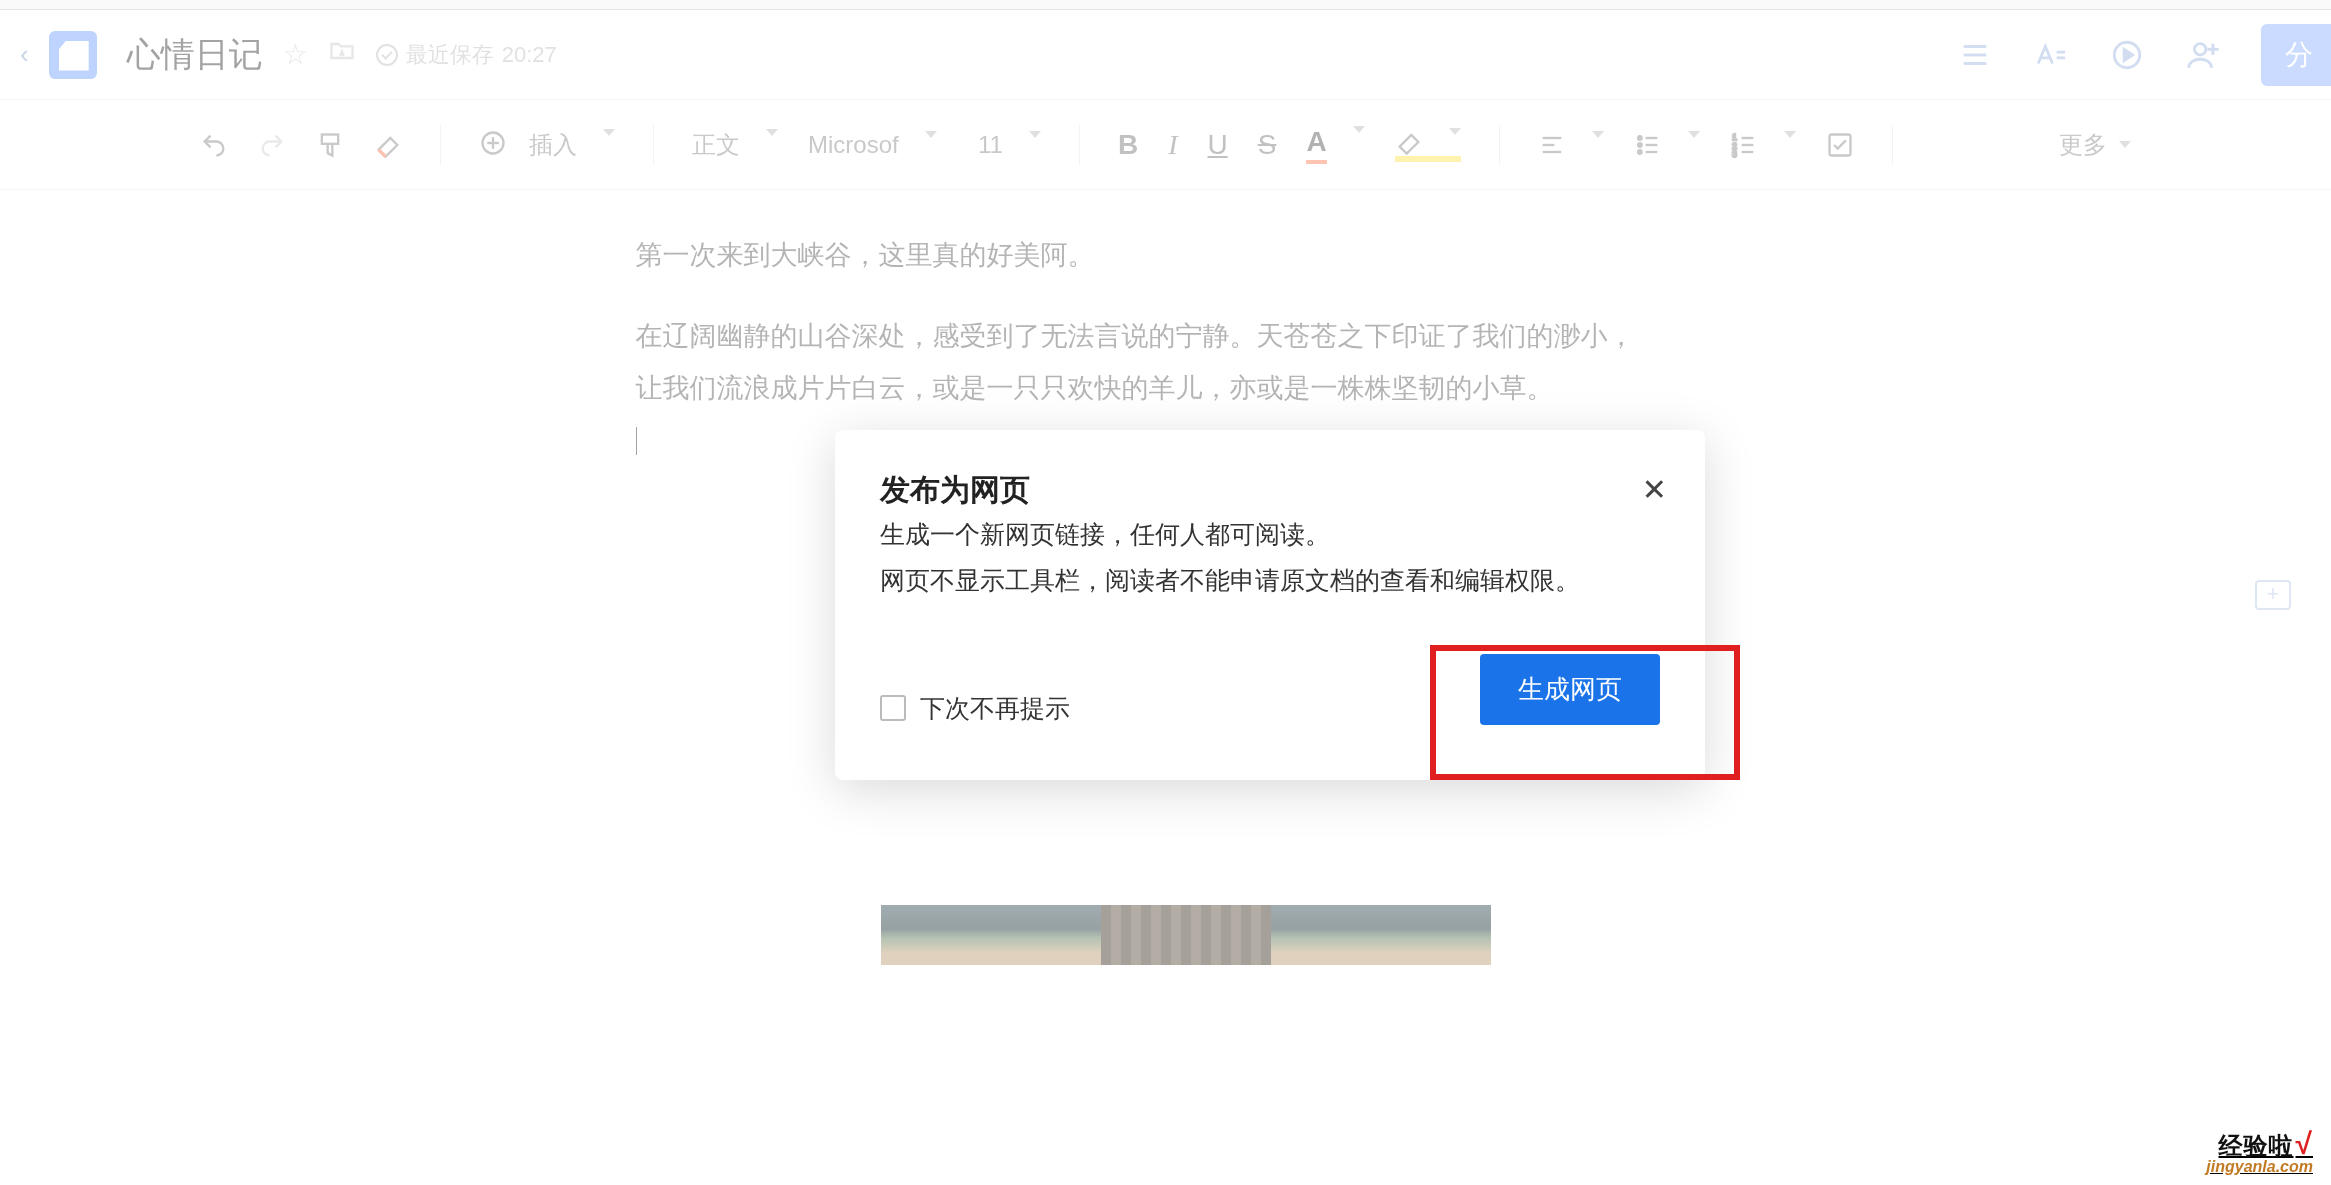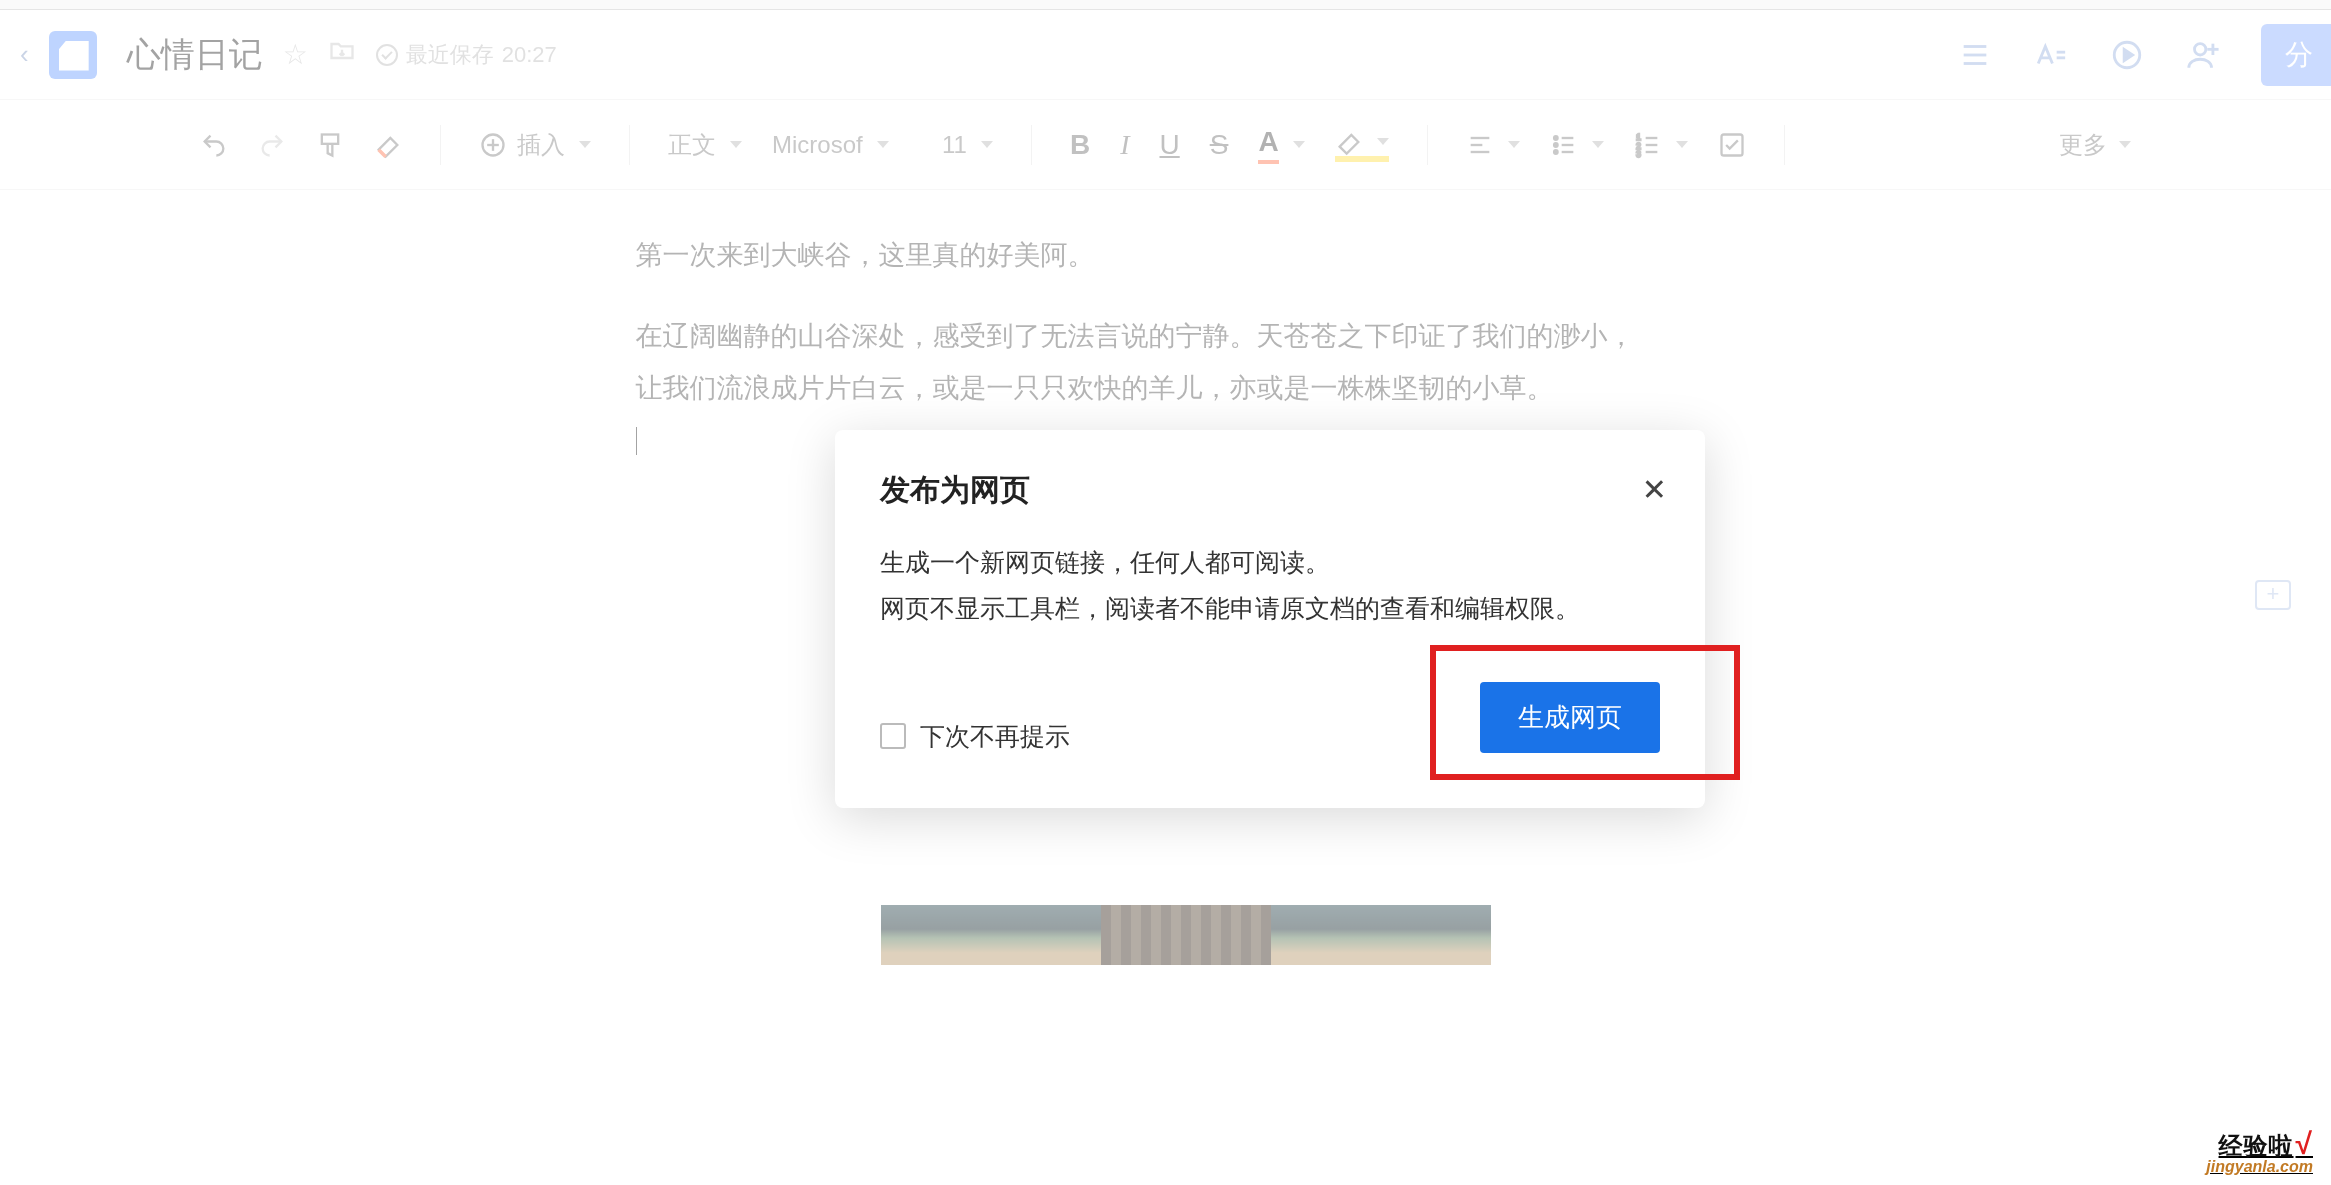--- a/index.html
+++ b/index.html
@@ -23,41 +23,41 @@
   .saved-wrap{display:flex;align-items:center;color:#bdbdbd;font-size:22px;gap:8px;}
   .check-circle{width:22px;height:22px;border:2px solid #bdbdbd;border-radius:50%;position:relative;}
   .check-circle::after{content:"";position:absolute;left:4px;top:5px;width:8px;height:4px;border-left:2px solid #bdbdbd;border-bottom:2px solid #bdbdbd;transform:rotate(-45deg);}
   .title-right{margin-left:auto;display:flex;align-items:center;gap:40px;}
   .tr-icon{width:36px;height:36px;display:flex;align-items:center;justify-content:center;color:#9bb3e0;}
   .tr-icon svg{width:34px;height:34px;stroke:#9bb3e0;fill:none;stroke-width:2;}
   .share-btn{background:#8db0ff;color:#fff;font-size:28px;padding:12px 18px 12px 24px;border-radius:6px 0 0 6px;margin-right:-20px;}
   
   .toolbar{height:90px;border-bottom:1px solid #eee;display:flex;align-items:center;padding:0 200px;gap:30px;z-index:1;position:relative;}
   .tb-sep{width:1px;height:40px;background:#e5e5e5;margin:0 8px;}
-  .tb-btn{display:flex;align-items:center;gap:10px;color:#888;font-size:24px;position:relative;}
+  .tb-btn{display:flex;align-items:flex-start;gap:22px;color:#888;font-size:24px;position:relative;}
   .tb-btn svg{width:28px;height:28px;stroke:#888;fill:none;stroke-width:2;}
   .dd-caret{width:0;height:0;border-left:6px solid transparent;border-right:6px solid transparent;border-top:7px solid #bbb;margin-left:4px;}
   .font-underline{border-bottom:4px solid #ff7b54;padding-bottom:2px;font-size:28px;font-weight:600;color:#555;}
   .hl-underline{border-bottom:6px solid #ffe14d;padding-bottom:0;}
   .hl-underline svg{stroke:#888;}
   .toolbar-right{margin-left:auto;display:flex;align-items:center;gap:8px;color:#888;font-size:24px;}
   
   .canvas{position:relative;height:calc(1185px - 190px);overflow:hidden;background:#fff;z-index:1;padding-left:40px;}
   .page{width:1100px;margin:0 auto;background:#fff;padding-top:40px;color:#555;}
   .p-line{font-size:27px;line-height:1.9;color:#5a5a5a;}
   .p-gap{height:30px;}
   .cursor-line::before{content:"";display:inline-block;width:1px;height:28px;background:#333;vertical-align:middle;}
   .img-block{width:610px;height:60px;margin:440px auto 30px;background:linear-gradient(#2d4a52,#1a2e33 40%,#5b7a5a 55%,#b89a6e 80%);position:relative;overflow:hidden;}
   .img-block::after{content:"";position:absolute;left:50%;top:0;width:170px;height:60px;transform:translateX(-50%);background:repeating-linear-gradient(90deg,#3a2e22 0 10px,#5a4a38 10px 20px);}
   .caption-row{display:flex;gap:60px;font-size:24px;color:#888;margin-top:30px;}
   .add-comment{position:absolute;right:40px;top:390px;width:36px;height:30px;border:2px solid #b9c9e8;border-radius:4px;}
   .add-comment::after{content:"+";position:absolute;left:50%;top:50%;transform:translate(-50%,-55%);color:#b9c9e8;font-size:22px;}
   
   .modal{position:absolute;left:835px;top:430px;width:870px;background:#fff;border-radius:8px;box-shadow:0 10px 50px rgba(0,0,0,0.15);z-index:20;padding:40px 45px 55px;}
-  .modal-title{font-size:30px;font-weight:700;color:#222;margin-bottom:28px;}
+  .modal-title{font-size:30px;font-weight:700;color:#222;}
   .modal-close{position:absolute;right:38px;top:42px;font-size:30px;color:#444;cursor:pointer;}
   .modal-desc{font-size:25px;color:#333;line-height:1.85;margin-bottom:50px;}
   .modal-footer{display:flex;align-items:flex-end;justify-content:space-between;}
   .chk-wrap{display:flex;align-items:center;gap:14px;font-size:25px;color:#333;}
   .chk{width:26px;height:26px;border:2px solid #bbb;border-radius:3px;}
   .gen-btn{background:#1a73e8;color:#fff;font-size:26px;padding:18px 38px;border-radius:4px;cursor:pointer;border:none;}
   .highlight-rect{position:absolute;left:1430px;top:645px;width:310px;height:135px;border:6px solid #e02020;z-index:30;pointer-events:none;}
   
   .watermark{position:absolute;right:18px;bottom:10px;z-index:40;text-align:right;line-height:1;text-decoration:underline;}
   .wm1{font-size:24px;font-weight:900;color:#111;letter-spacing:1px;}

